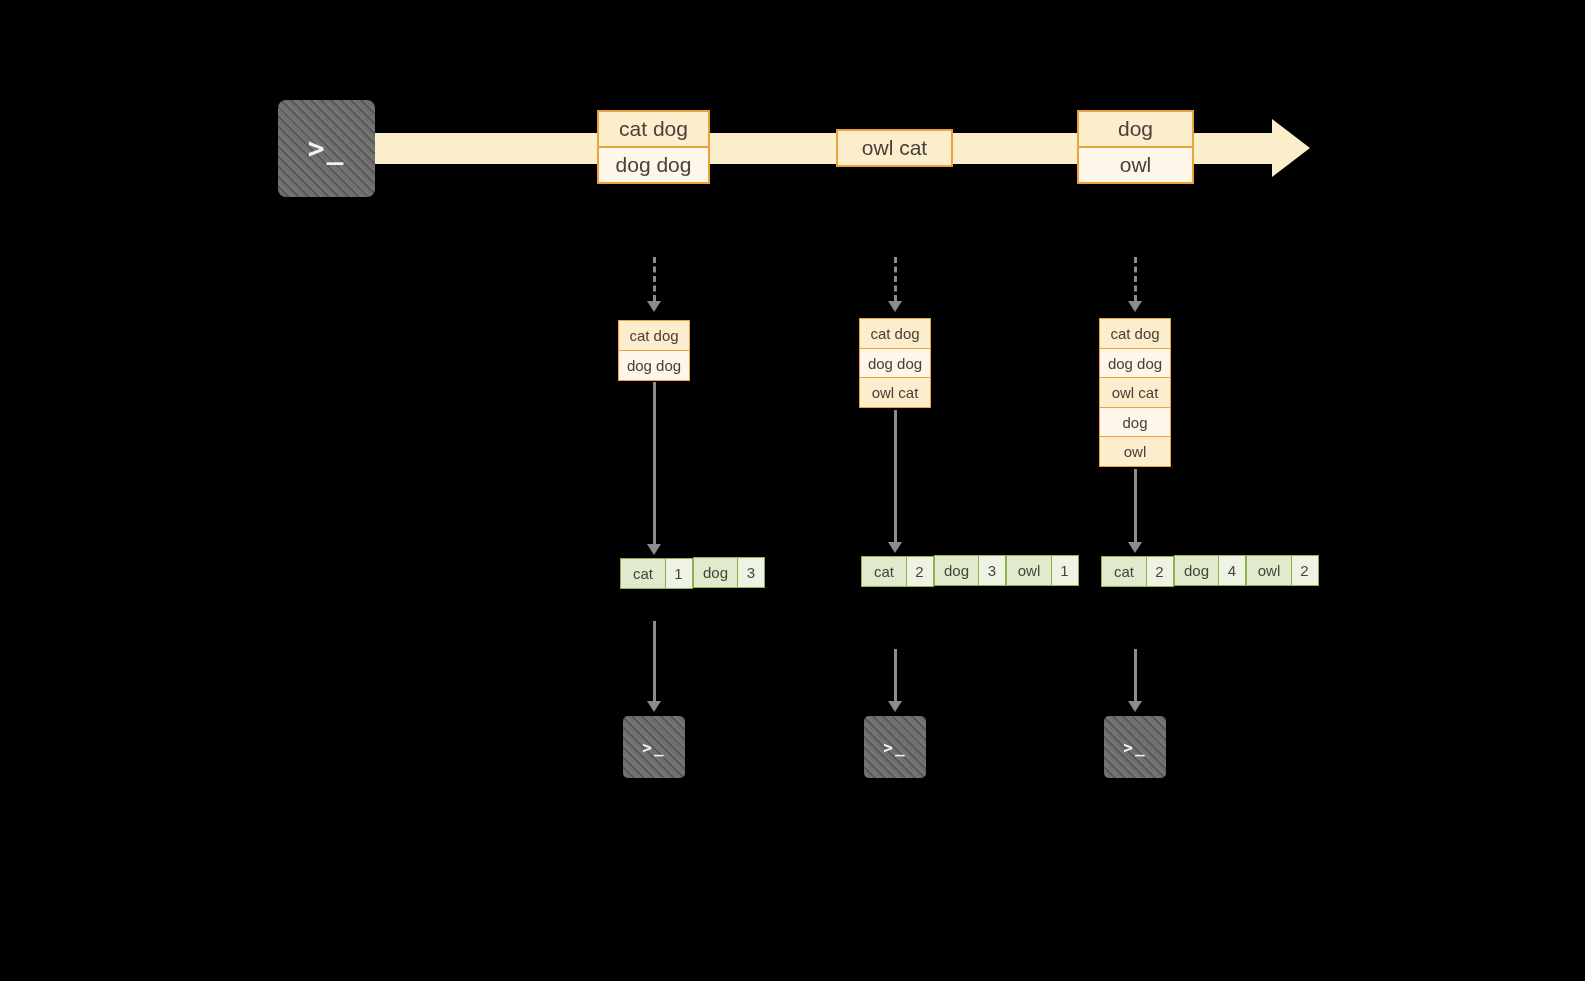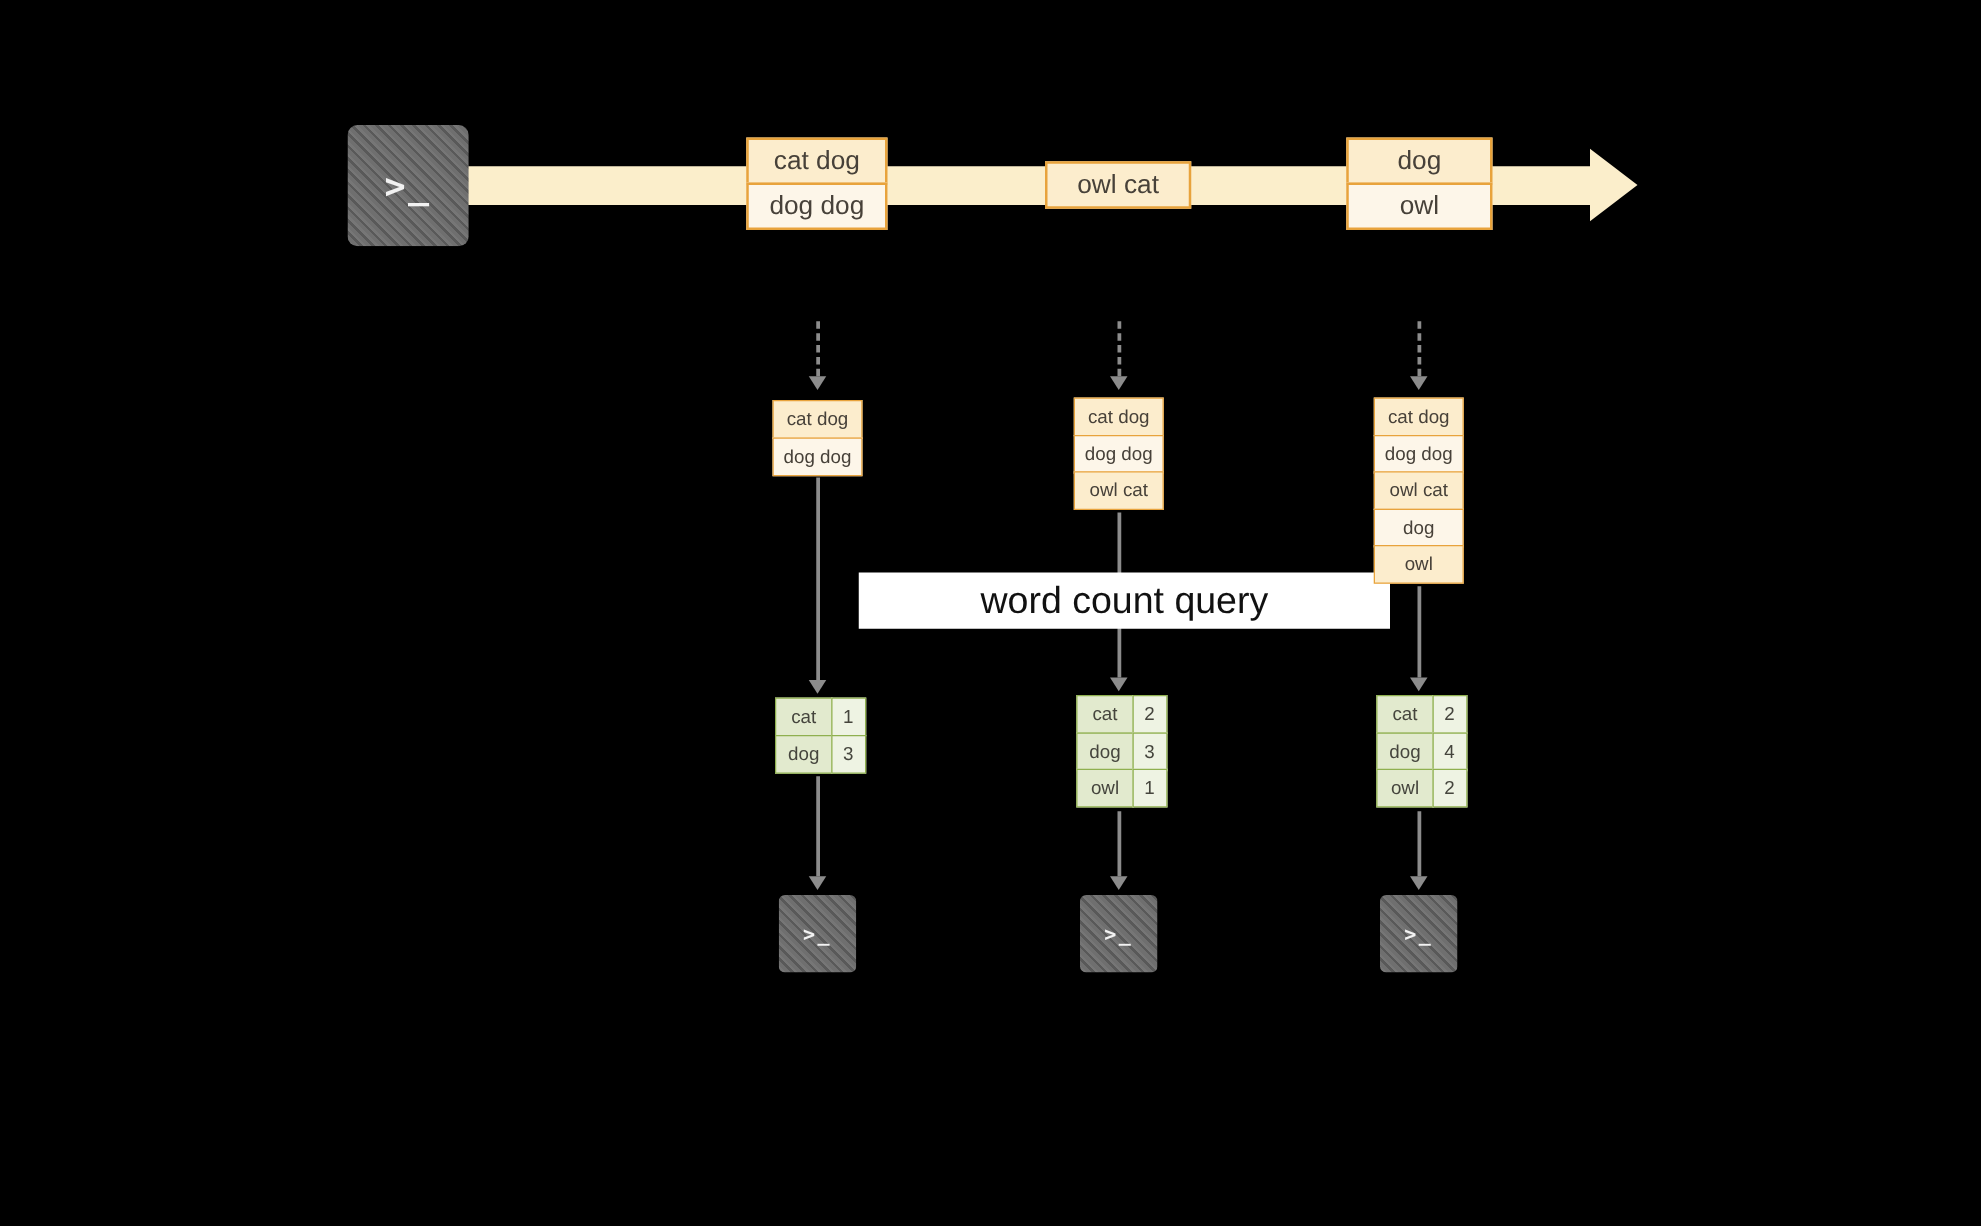--- a/index.html
+++ b/index.html
@@ -102,21 +102,21 @@
   .ahead {
     position: absolute;
     width: 0; height: 0;
     border-left: 7px solid transparent;
     border-right: 7px solid transparent;
     border-top: 11px solid var(--arrow, #8c8c8c);
     z-index: 0;
   }
 
   
-  .counts { position: absolute; display: flex; flex-direction: column; z-index: 2; }
+  .counts { position: absolute; display: flex; flex-direction: row; z-index: 2; }
   .count-row { display: flex; }
   .count-row + .count-row { margin-top: -1.5px; }
   .cell {
     height: 31px;
     border: 1.5px solid var(--table-border, #8fb04f);
     display: flex; align-items: center; justify-content: center;
     font-size: 15px;
     color: #45453d;
   }
   .w-cell { width: 46px; background: var(--table-fill-a, #e2eace); }
@@ -163,23 +163,20 @@
     <div class="buffer-cell fill-a">owl cat</div>
   </div>
   <div class="buffer" style="left:1099px;top:318px;">
     <div class="buffer-cell fill-a">cat dog</div>
     <div class="buffer-cell fill-b">dog dog</div>
     <div class="buffer-cell fill-a">owl cat</div>
     <div class="buffer-cell fill-b">dog</div>
     <div class="buffer-cell fill-a">owl</div>
   </div>
 
-  <div class="banner">
-    <span>word count query</span>
-  </div>
 
   <div class="vline" style="left:652.5px;top:382px;height:162px;"></div>
   <div class="ahead" style="left:647px;top:544px;"></div>
   <div class="vline" style="left:893.5px;top:410px;height:132px;"></div>
   <div class="ahead" style="left:888px;top:542px;"></div>
   <div class="vline" style="left:1133.5px;top:469px;height:73px;"></div>
   <div class="ahead" style="left:1128px;top:542px;"></div>
 
   <div class="counts" style="left:620px;top:558px;">
     <div class="count-row">

